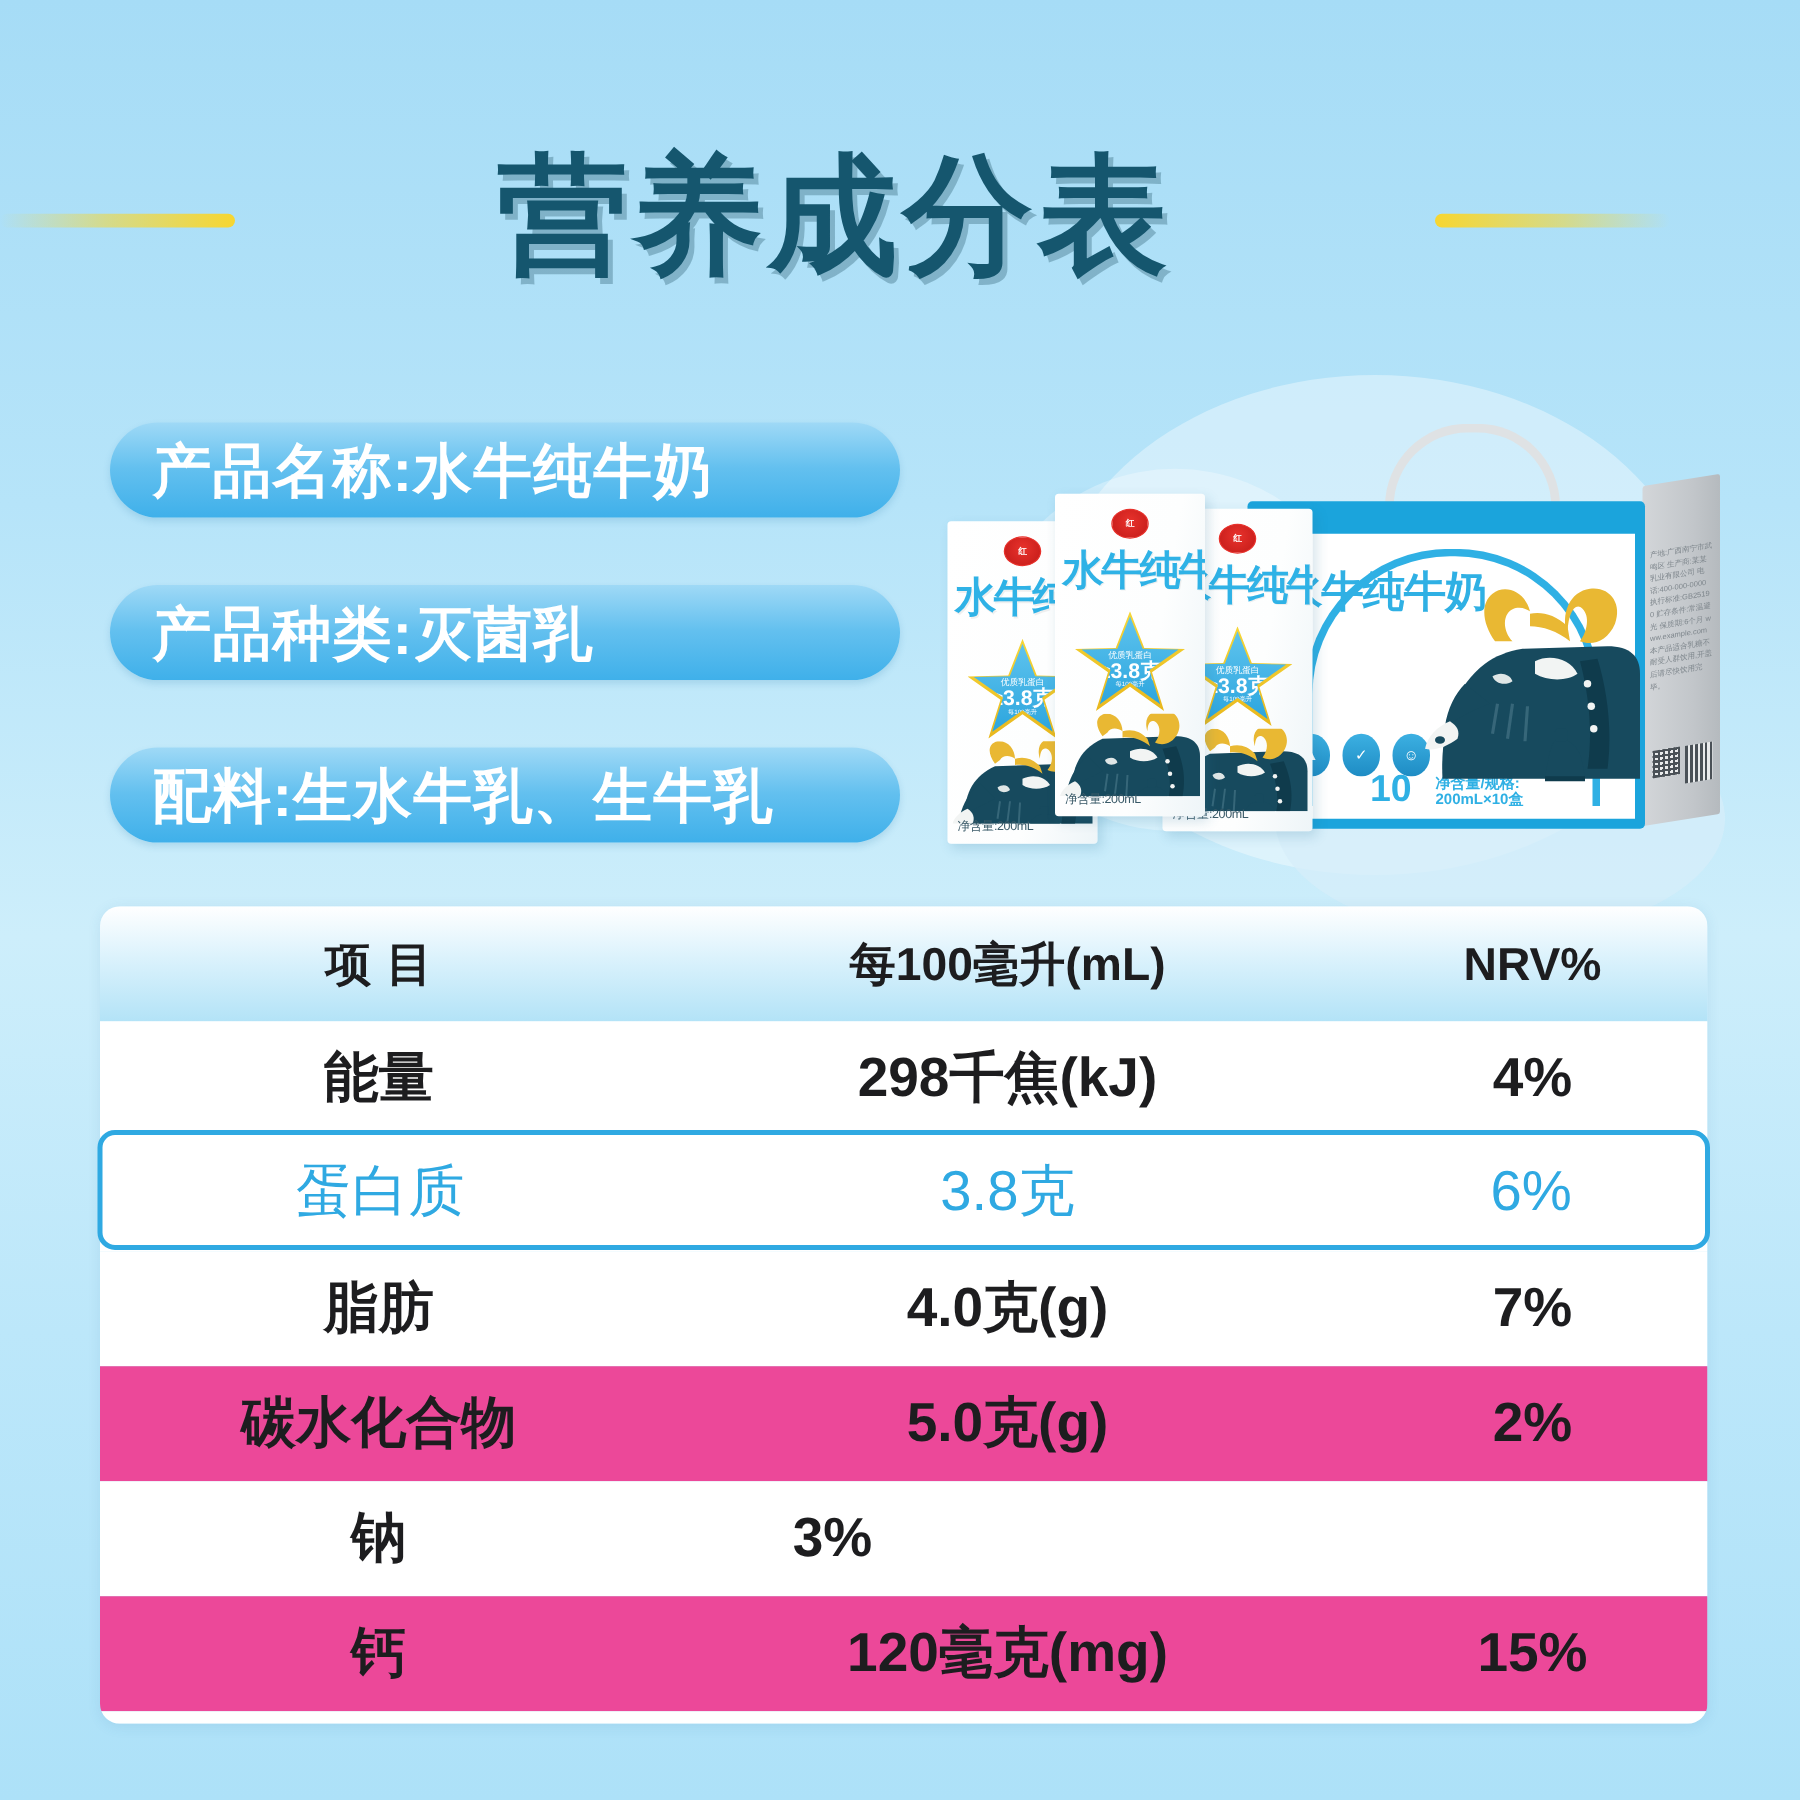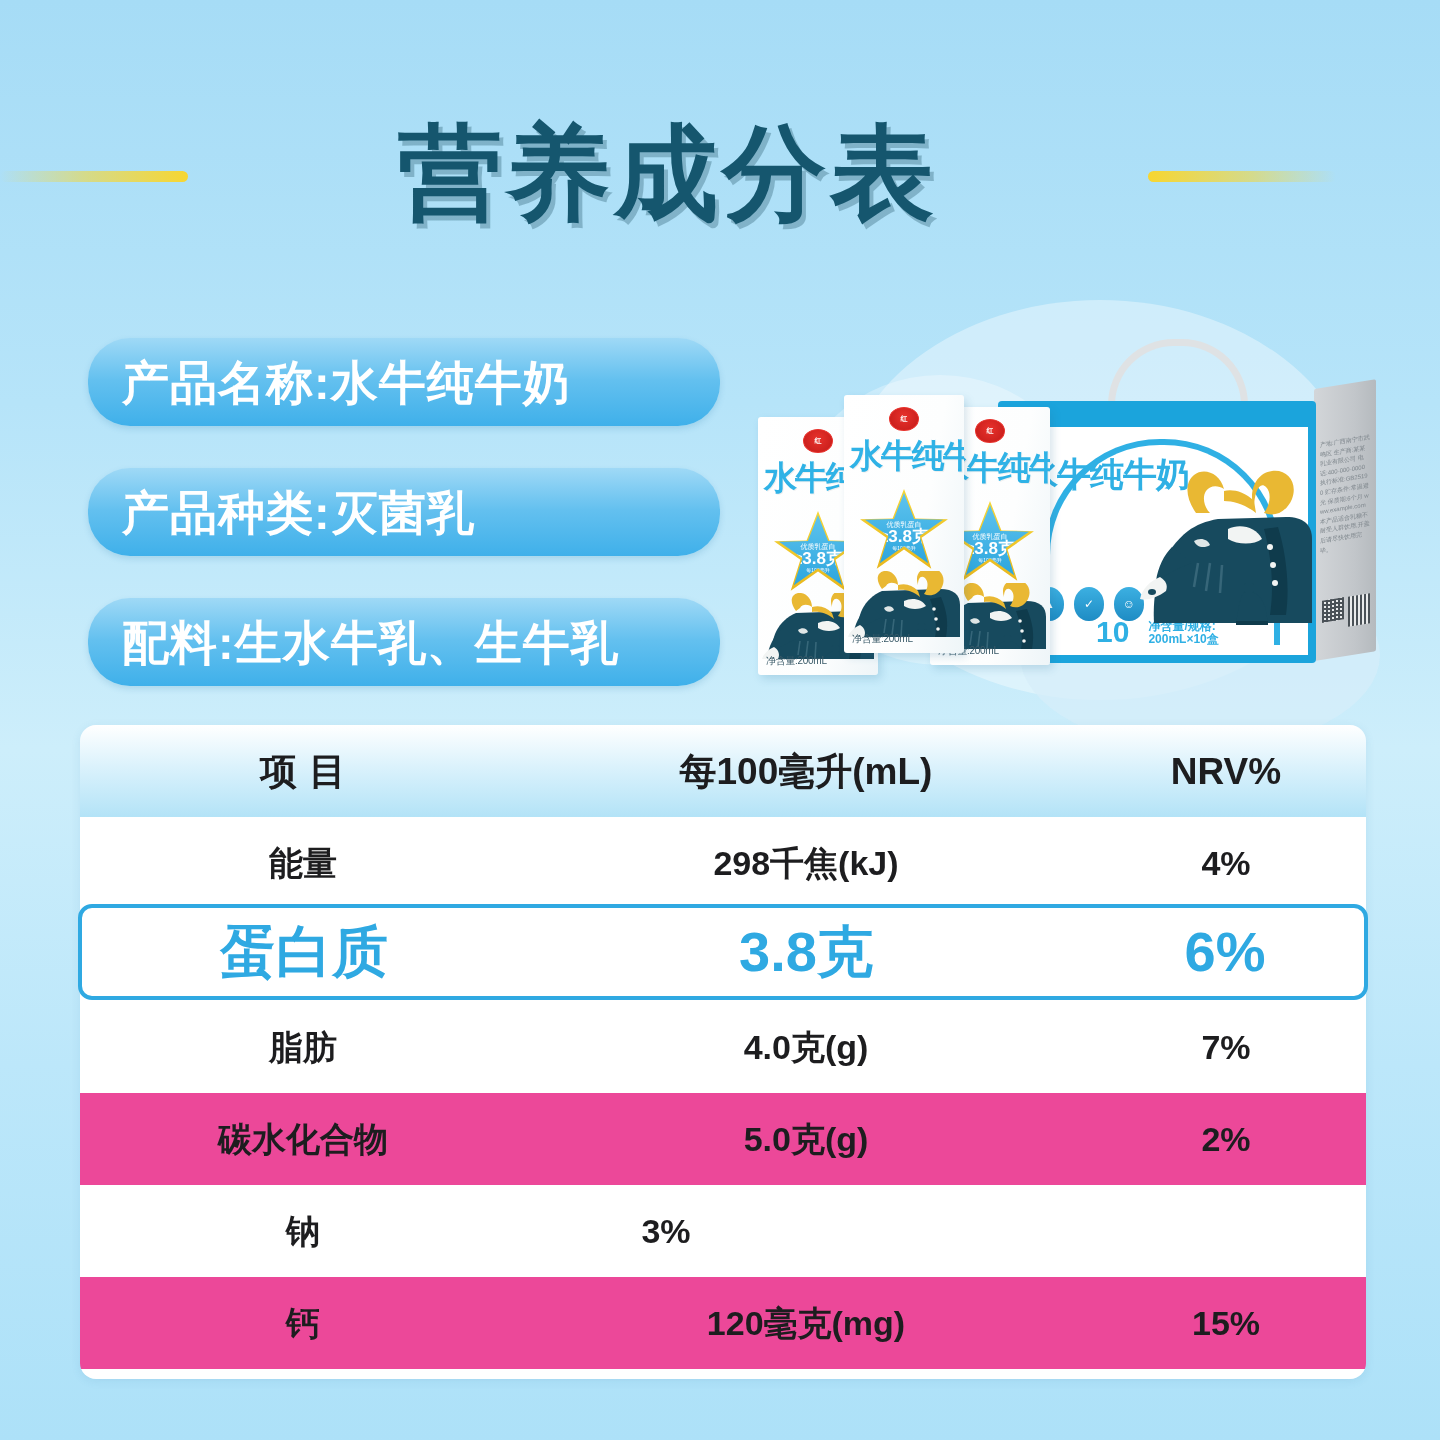--- a/index.html
+++ b/index.html
@@ -34,21 +34,21 @@
     font-size:104px; font-weight:bold; color:#15566e;
     letter-spacing:4px; line-height:1;
     text-shadow:4px 5px 0 rgba(10,60,80,0.28);
     white-space:nowrap;
   }
 
   
   .pill {
     position:absolute; left:88px;
     display:flex; align-items:center; padding:16px 34px;
-    border-radius:42px; height:88px;
+    border-radius:42px; height:76px;
     background:linear-gradient(180deg,#9fd9f6 0%,#63c0ef 48%,#3fb0ea 100%);
     box-shadow:0 3px 6px rgba(40,120,170,0.18);
   }
   .pill-text {
     color:#ffffff; font-size:47px; font-weight:bold; letter-spacing:1px;
     white-space:nowrap; line-height:1;
   }
   #pill-0 { top:338px; width:632px; }
   #pill-1 { top:468px; width:632px; }
   #pill-2 { top:598px; width:632px; }
@@ -178,32 +178,32 @@
   #table-header {
     height:92px;
     background:linear-gradient(180deg,#ffffff 0%,#dbf2fc 45%,#b3e3f7 100%);
   }
   .cell { display:flex; align-items:center; justify-content:center; line-height:1; }
   .c-item  { width:446px; }
   .c-value { width:560px; }
   .c-nrv   { width:280px; }
   #table-header .cell { font-size:37px; font-weight:bold; color:#1d1d1f; }
   #table-header .c-item { letter-spacing:12px; text-indent:12px; }
-  .row-body .cell { font-size:34px; font-weight:bold; color:#1d1d1f; }
+  .row-body .cell { font-size:44px; font-weight:bold; color:#1d1d1f; }
   .row-white { background:#ffffff; }
   .row-tint  { background:#ec4899;text-align:right; }
   .row-spacer { height:10px; background:#ffffff; }
 
   
   #protein-row {
     position:absolute; left:78px; top:904px; width:1290px; height:96px;
     border:4px solid #2fa9e2; border-radius:14px; background:#ffffff;
     display:flex; align-items:center; z-index:5;
   }
-  #protein-row .cell { font-size:56px; font-weight:bold; color:#2fa9e2; }
+  #protein-row .cell { font-size:45px; font-weight:normal; color:#2fa9e2; }
   #protein-row .c-item  { width:444px; }
   #protein-row .c-value { width:560px; }
   #protein-row .c-nrv   { width:278px; }
 </style>
 </head>
 <body>
 
 <div class="bg-blob" id="blob-a"></div>
 <div class="bg-blob" id="blob-b"></div>
 <div class="bg-blob" id="blob-c"></div>

